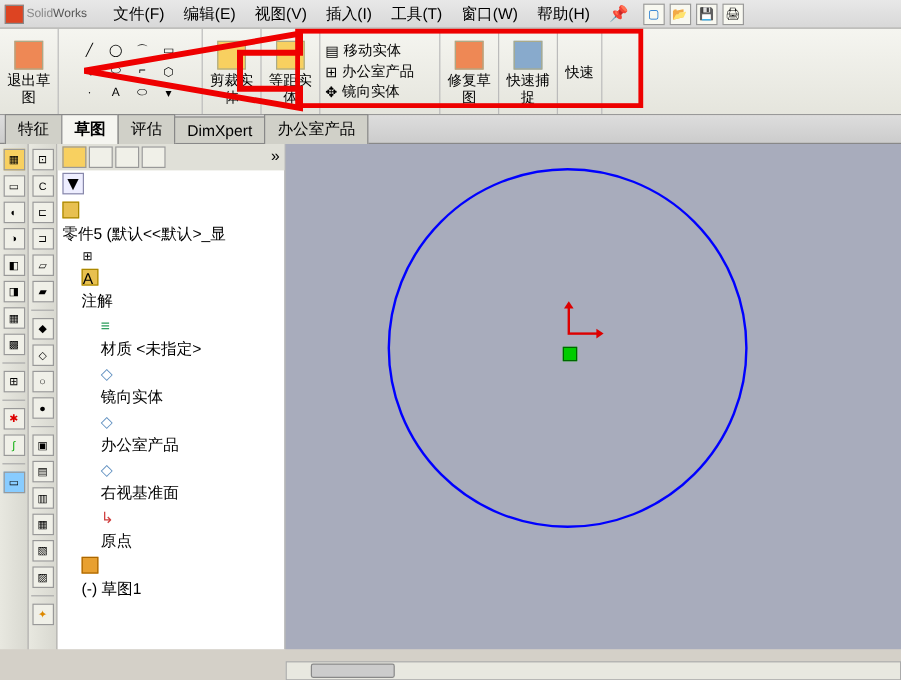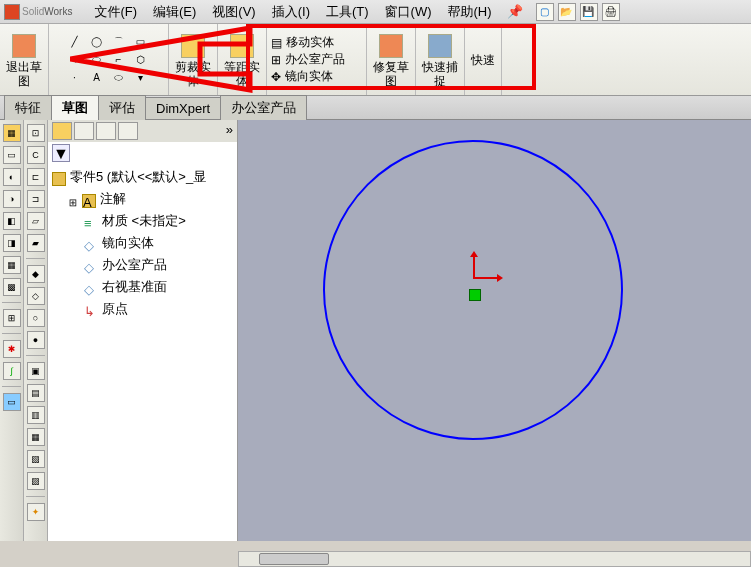--- a/index.html
+++ b/index.html
@@ -32,21 +32,21 @@
 .side-toolbar2 { width: 24px; background: linear-gradient(90deg,#e8e8e0,#d8d8d0); border-right: 1px solid #aaa; display: flex; flex-direction: column; gap: 4px; padding: 4px 2px; }
 .side-ic { width: 18px; height: 18px; border: 1px solid #999; background: #f0f0e8; margin: 0 auto; font-size: 9px; display: flex; align-items: center; justify-content: center; }
 .divider { height: 1px; background: #aaa; margin: 2px 0; }
 
 .tree-panel { width: 190px; background: #fff; border-right: 1px solid #999; position: relative; }
 .tree-tabs { height: 22px; background: #e0e0d8; display: flex; padding: 2px 4px; gap: 2px; }
 .tree-tab { width: 20px; height: 18px; border: 1px solid #999; background: #f0f0e8; }
 .tree-filter { height: 22px; padding: 2px 4px; }
 .filter-ic { width: 18px; height: 18px; border: 1px solid #88a; background: #eef; display: inline-block; }
 .tree { padding: 2px 0; font-size: 13px; }
-.tree-item { display: flex; align-items: flex-end; padding: 2px 4px; gap: 4px; white-space: nowrap; }
+.tree-item { display: flex; align-items: flex-start; padding: 2px 4px; gap: 4px; white-space: nowrap; flex-direction: column; }
 .tree-item.indent1 { padding-left: 20px; }
 .tree-item.indent2 { padding-left: 36px; }
 .tree-ic { width: 14px; height: 14px; display: inline-block; flex-shrink: 0; }
 .expand { width: 10px; font-size: 10px; text-align: center; flex-shrink: 0; }
 
 .viewport { flex: 1; background: #a8acbc; position: relative; }
 .circle { position: absolute; width: 300px; height: 300px; border: 2px solid #0000ff; border-radius: 50%; left: 85px; top: 20px; }
 .origin { position: absolute; left: 225px; top: 155px; }
 .origin .y-ax { position: absolute; width: 2px; height: 26px; background: #d00; left: 10px; top: -22px; }
 .origin .y-ax::before { content: ""; position: absolute; top: -6px; left: -3px; border: 4px solid transparent; border-bottom: 6px solid #d00; }
@@ -249,20 +249,24 @@
         <span>办公室产品</span>
       </div>
       <div class="tree-item indent2">
         <span class="tree-ic" style="color:#6090c0">◇</span>
         <span>右视基准面</span>
       </div>
       <div class="tree-item indent2">
         <span class="tree-ic" style="color:#d04040">↳</span>
         <span>原点</span>
       </div>
+      <div class="tree-item indent1">
+        <span class="tree-ic" style="background:#e8a030;border:1px solid #a60"></span>
+        <span>(-) 草图1</span>
+      </div>
     </div>
   </div>
 
   <div class="viewport">
     <div class="circle"></div>
     <div class="origin">
       <div class="y-ax"></div>
       <div class="x-ax"></div>
       <div class="pt"></div>
     </div>

